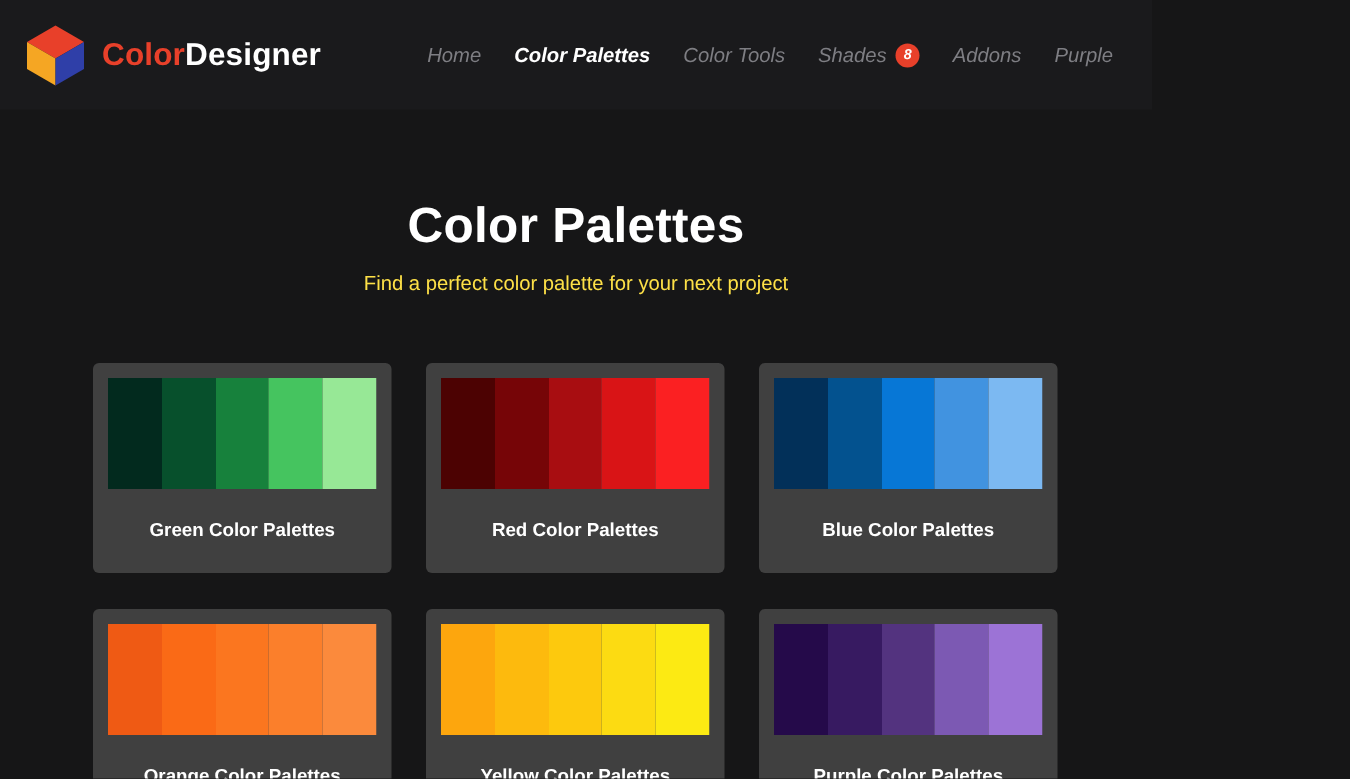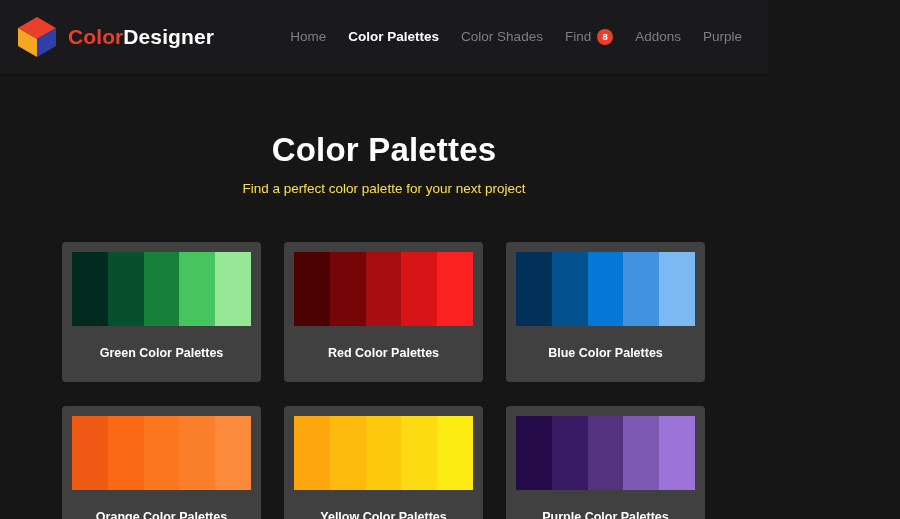--- a/index.html
+++ b/index.html
@@ -17,21 +17,21 @@
     background: #1a1a1c;
     display: flex; align-items: center;
     padding: 0 26px 0 16px;
   }
   .brand { display: flex; align-items: center; gap: 10px; }
   .cube { width: 42px; height: 44px; display: block; }
   .brand-text { font-size: 21px; font-weight: bold; letter-spacing: .1px; white-space: nowrap; }
   .brand-color { color: #e8402a; }
   .brand-designer { color: #ffffff; }
 
-  .nav { margin-left: auto; display: flex; gap: 22px; }
+  .nav { margin-left: auto; display: flex; gap: 22px; font-style: italic; }
   .nav-item {
     font-size: 13.5px; color: #7e7e83; white-space: nowrap;
     cursor: pointer; display: flex; align-items: center; gap: 6px;
   }
   .nav-item.active { color: #ffffff; font-weight: bold; }
   .badge {
     display: inline-flex; align-items: center; justify-content: center;
     width: 16px; height: 16px; border-radius: 50%;
     background: #e8402a; color: #fff; font-size: 9.5px; font-weight: bold;
     line-height: 1;
@@ -88,24 +88,24 @@
     </div>
 
     <div class="nav">
       <div class="nav-item">
         <span>Home</span>
       </div>
       <div class="nav-item active">
         <span>Color Palettes</span>
       </div>
       <div class="nav-item">
-        <span>Color Shades</span>
+        <span>Color Tools</span>
       </div>
       <div class="nav-item">
-        <span>Find</span>
+        <span>Shades</span>
         <span class="badge">8</span>
       </div>
       <div class="nav-item">
         <span>Addons</span>
       </div>
       <div class="nav-item">
         <span>Purple</span>
       </div>
     </div>
   </div>

